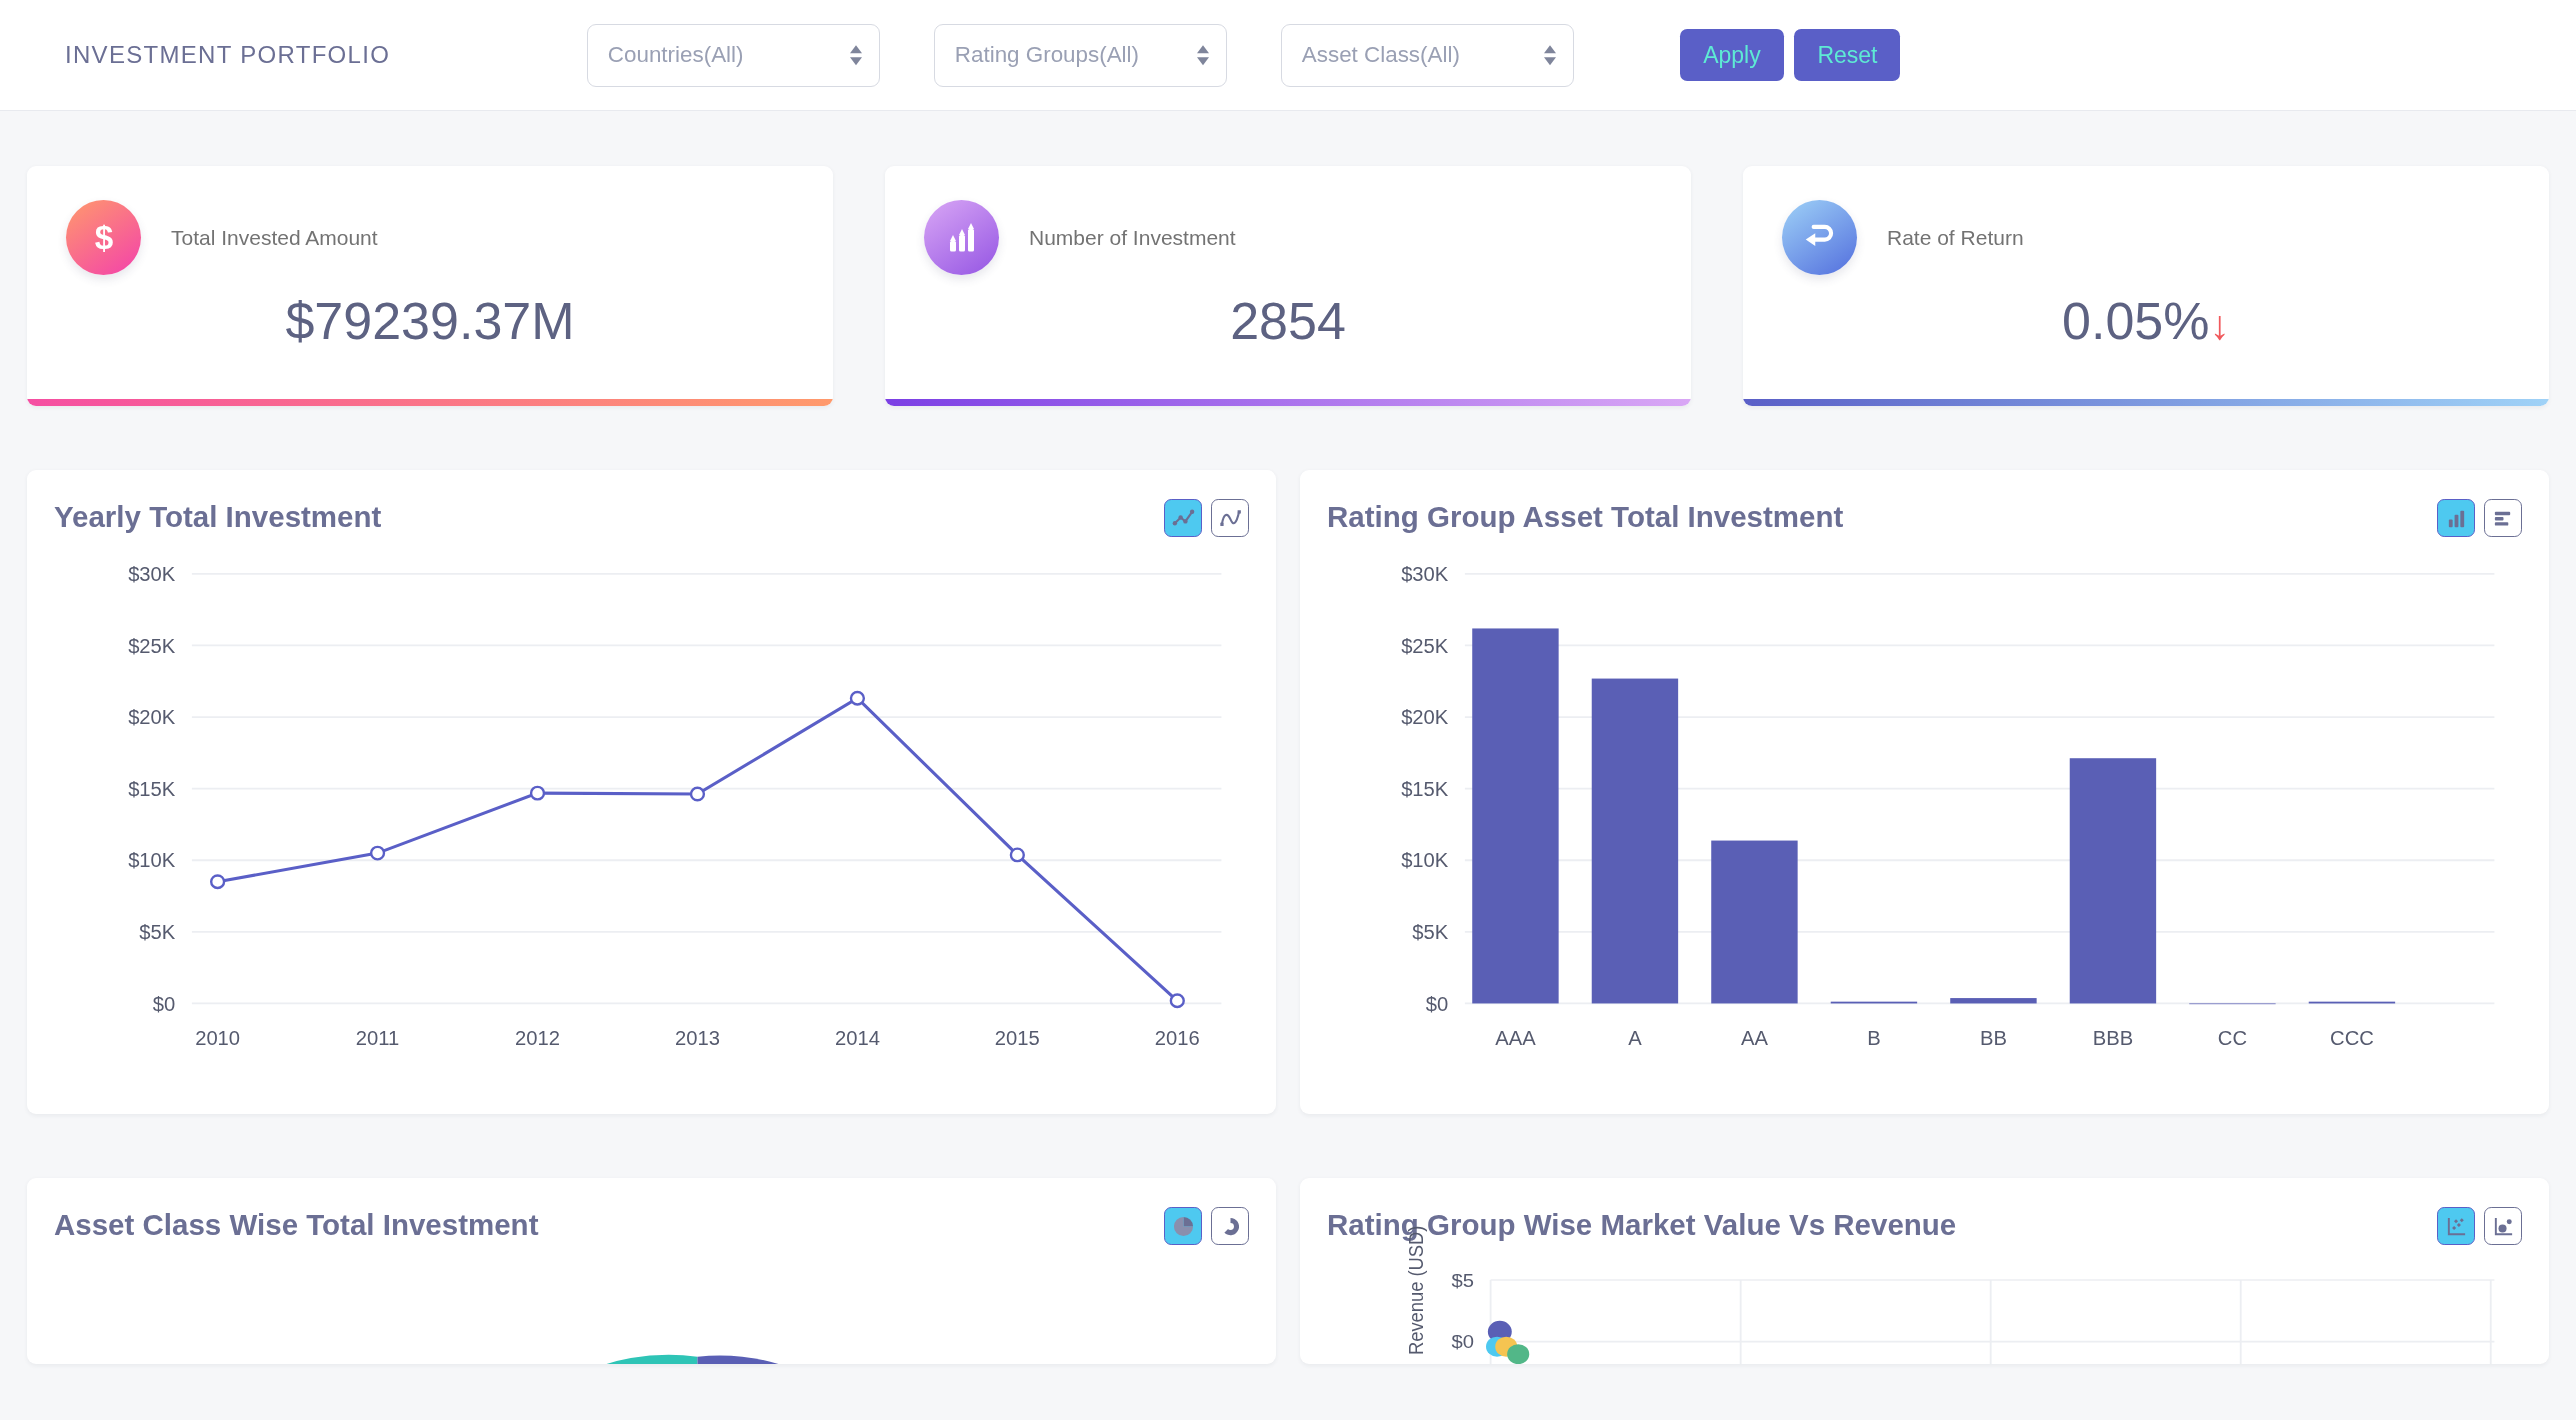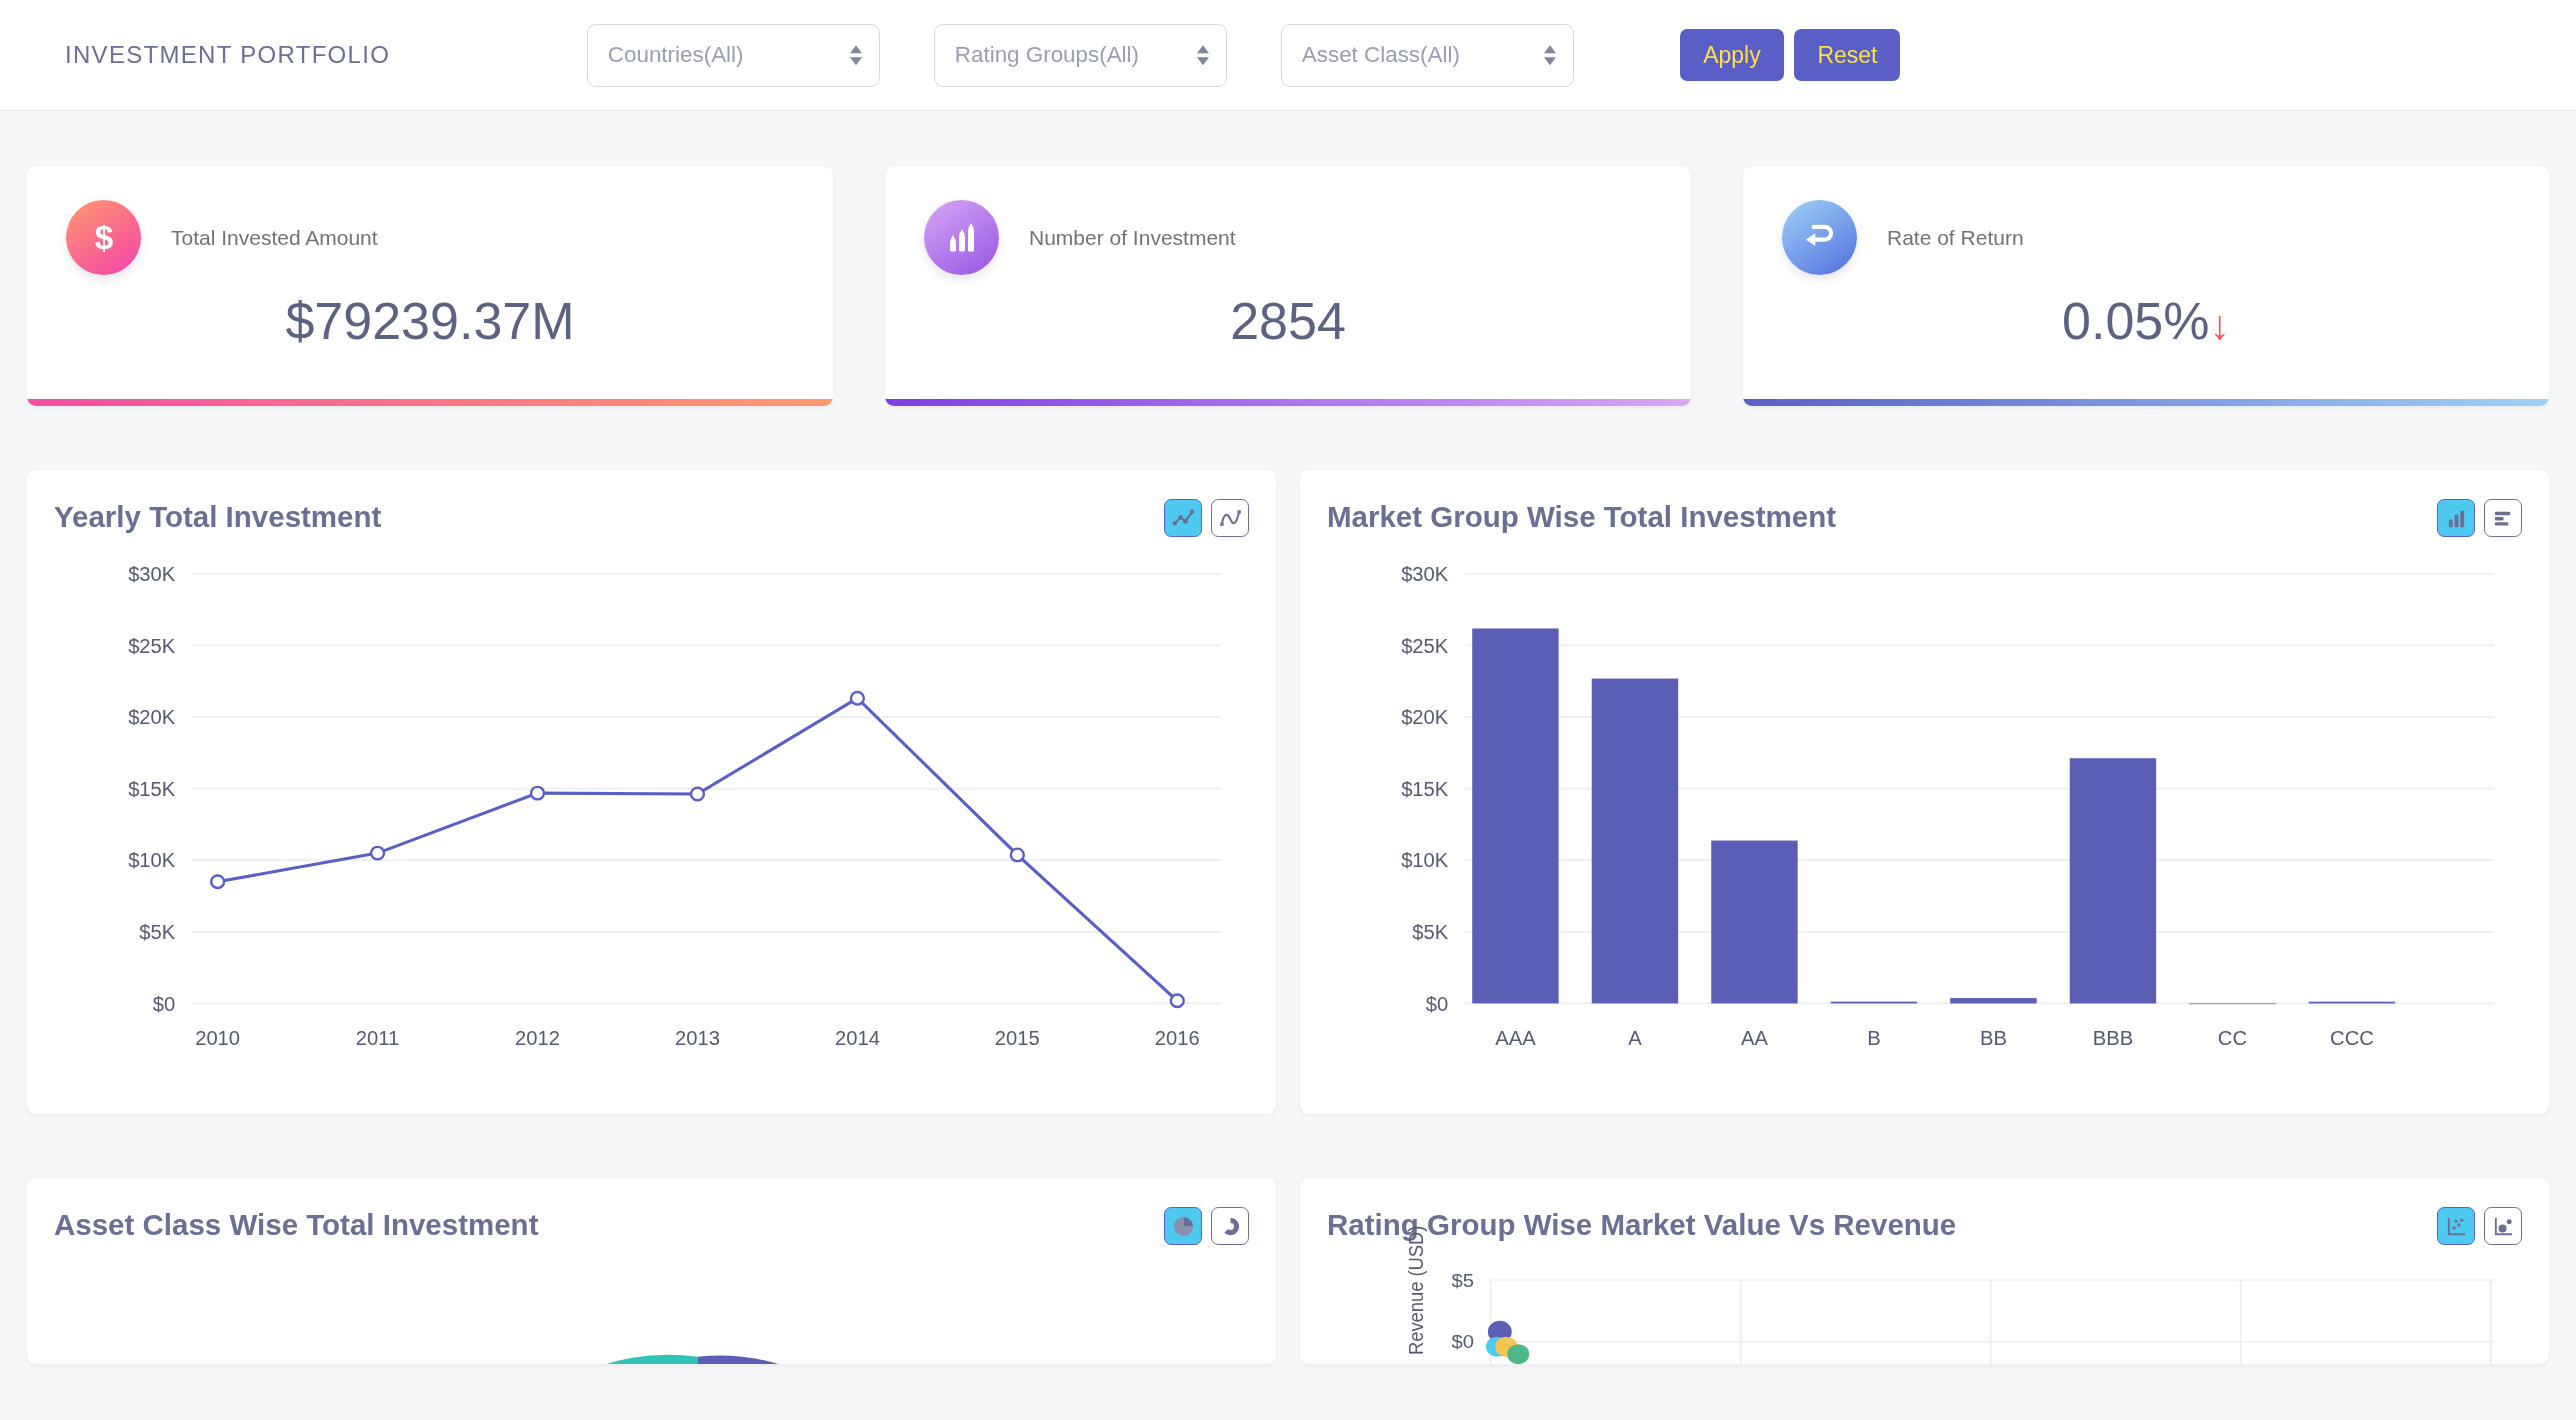--- a/index.html
+++ b/index.html
@@ -68,21 +68,21 @@
     width: 0; height: 0;
     border-left: 6.3px solid transparent;
     border-right: 6.3px solid transparent;
   }
   .arrow-up { border-bottom: 8px solid #7f859b; }
   .arrow-down { border-top: 8px solid #7f859b; }
 
   .btn-group { display: flex; gap: 10.7px; margin-left: 52px; }
   .btn {
     background: #5a5fc7;
-    color: #fde047;
+    color: #5eead4;
     border: none;
     border-radius: 7.2px;
     font-size: 23px;
     font-family: "Liberation Sans", sans-serif;
     padding: 12.5px 23px;
     cursor: pointer;
     white-space: nowrap;
   }
 
   
@@ -341,21 +341,21 @@
           <text class="ax-label ax-label-x" x="700" y="556">2013</text>
           <text class="ax-label ax-label-x" x="874" y="556">2014</text>
           <text class="ax-label ax-label-x" x="1048" y="556">2015</text>
           <text class="ax-label ax-label-x" x="1222" y="556">2016</text>
         </g>
       </svg>
     </div>
   </div>
 
   <div class="chart-card tall">
-    <div class="chart-title">Market Group Wise Total Investment</div>
+    <div class="chart-title">Rating Group Asset Total Investment</div>
     <div class="chart-toolbar">
       <div class="tb-btn active">
         <svg width="23" height="23" viewBox="0 0 24 24">
           <rect x="4" y="13" width="4" height="8" fill="#6b6f94" rx="1"></rect>
           <rect x="10" y="8" width="4" height="13" fill="#6b6f94" rx="1"></rect>
           <rect x="16" y="4" width="4" height="17" fill="#6b6f94" rx="1"></rect>
         </svg>
       </div>
       <div class="tb-btn">
         <svg width="23" height="23" viewBox="0 0 24 24">

